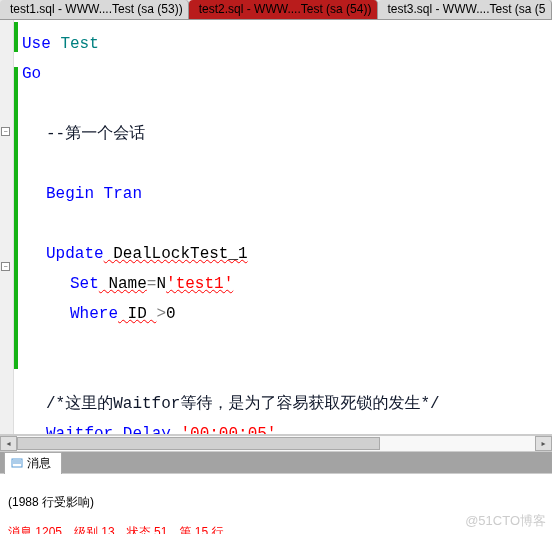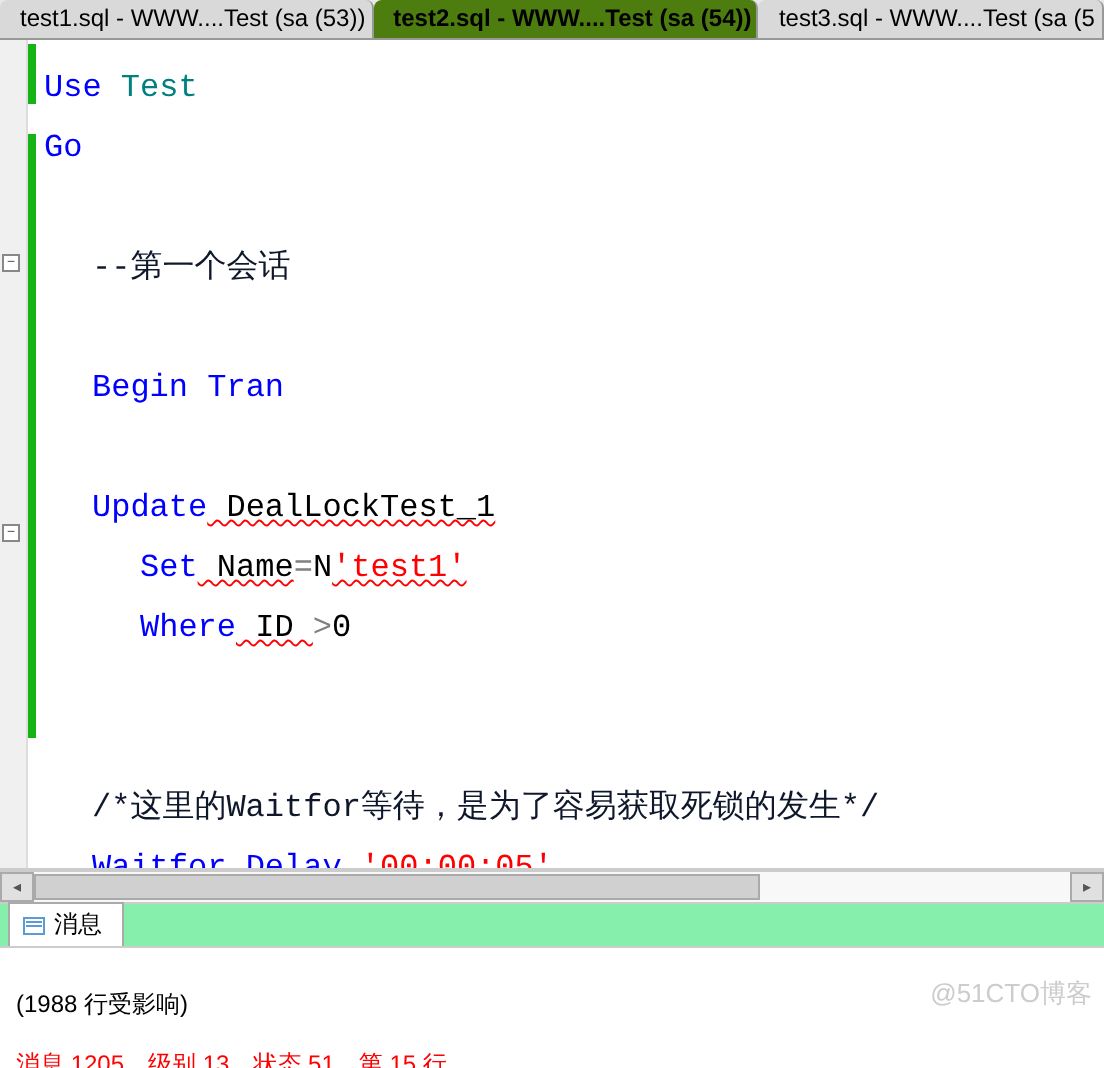--- a/index.html
+++ b/index.html
@@ -1,43 +1,43 @@
 <!DOCTYPE html>
 <html><head>
 <meta charset="utf-8">
 <style>
 * { margin: 0; padding: 0; box-sizing: border-box; }
 body { font-family: "Microsoft YaHei", "SimSun", Arial, sans-serif; font-size: 12px; background: #fff; width: 552px; height: 534px; overflow: hidden; position: relative; }
 .tabstrip { display: flex; height: 20px; background: #e8e8e8; border-bottom: 1px solid #999; }
 .tab { padding: 2px 10px; border-right: 1px solid #999; background: #d9d9d9; border-top-left-radius: 4px; border-top-right-radius: 4px; cursor: pointer; white-space: nowrap; overflow: hidden; }
-.tab.active { background: #4d7c0f; font-weight: bold; }
+.tab.active { background: #b91c1c; font-weight: normal; }
 .editor-wrap { display: flex; height: 415px; background: #fff; border-bottom: 1px solid #ccc; }
 .gutter { width: 14px; background: #f0f0f0; border-right: 1px solid #ddd; position: relative; }
 .foldbox { position: absolute; left: 1px; width: 9px; height: 9px; border: 1px solid #888; background: #fff; font-size: 7px; line-height: 7px; text-align: center; color: #555; }
 .bar { width: 4px; background: #fff; position: relative; }
 .bar-seg { position: absolute; left: 0; width: 4px; background: #15b315; }
 .code { flex: 1; font-family: Consolas, "Courier New", monospace; font-size: 16px; line-height: 15px; padding: 2px 4px; white-space: pre; overflow: hidden; }
 .kw { color: #0000ff; }
 .cmt { color: #0f172a; font-family: Liberation Mono, monospace; }
 .str { color: #ff0000; margin-top: 19px; }
 .ident { color: #008080; }
 .op { color: #808080; }
 .squig { text-decoration: underline wavy #ff0000; text-decoration-thickness: 1px; }
 .indent1 { margin-left: 24px; }
 .indent2 { margin-left: 48px; }
 .scrollbar-h { height: 17px; background: #f0f0f0; border-top: 1px solid #ccc; border-bottom: 1px solid #ccc; display: flex; align-items: center; }
 .sb-btn { width: 17px; height: 15px; background: #e0e0e0; border: 1px solid #aaa; font-size: 8px; text-align: center; line-height: 13px; color: #555; }
 .sb-track { flex: 1; height: 15px; background: #f8f8f8; position: relative; }
 .sb-thumb { position: absolute; left: 0; width: 70%; height: 13px; top: 1px; background: #d0d0d0; border: 1px solid #aaa; }
-.msg-tab-row { height: 22px; display: flex; align-items: flex-end; background: #86efac; border-bottom: 1px solid #ccc; padding-left: 4px; }
+.msg-tab-row { height: 22px; display: flex; align-items: center; background: #a3a3a3; border-bottom: 1px solid #ccc; padding-left: 4px; }
 .msg-tab { padding: 2px 10px 2px 6px; border: 1px solid #aaa; border-bottom: none; background: #fff; display: flex; align-items: center; gap: 4px; }
 .msg-icon { width: 12px; height: 12px; display: inline-block; }
 .msg-body { padding: 6px 8px; font-family: Liberation Sans, sans-serif; font-size: 12px; line-height: 15px; height: 60px; overflow: hidden; white-space: pre; }
 .msg-err { color: #ff0000; }
-.watermark { position: absolute; right: 6px; bottom: 28px; color: #ccc; font-size: 13px; pointer-events: none; margin-left: 48px; }
+.watermark { position: absolute; right: 6px; bottom: 4px; color: #ccc; font-size: 13px; pointer-events: none; margin-left: 48px; }
 </style>
 </head>
 <body>
 
 <div class="tabstrip">
   <div class="tab">test1.sql - WWW....Test (sa (53))</div>
   <div class="tab active">test2.sql - WWW....Test (sa (54))</div>
   <div class="tab">test3.sql - WWW....Test (sa (5</div>
 </div>
 

